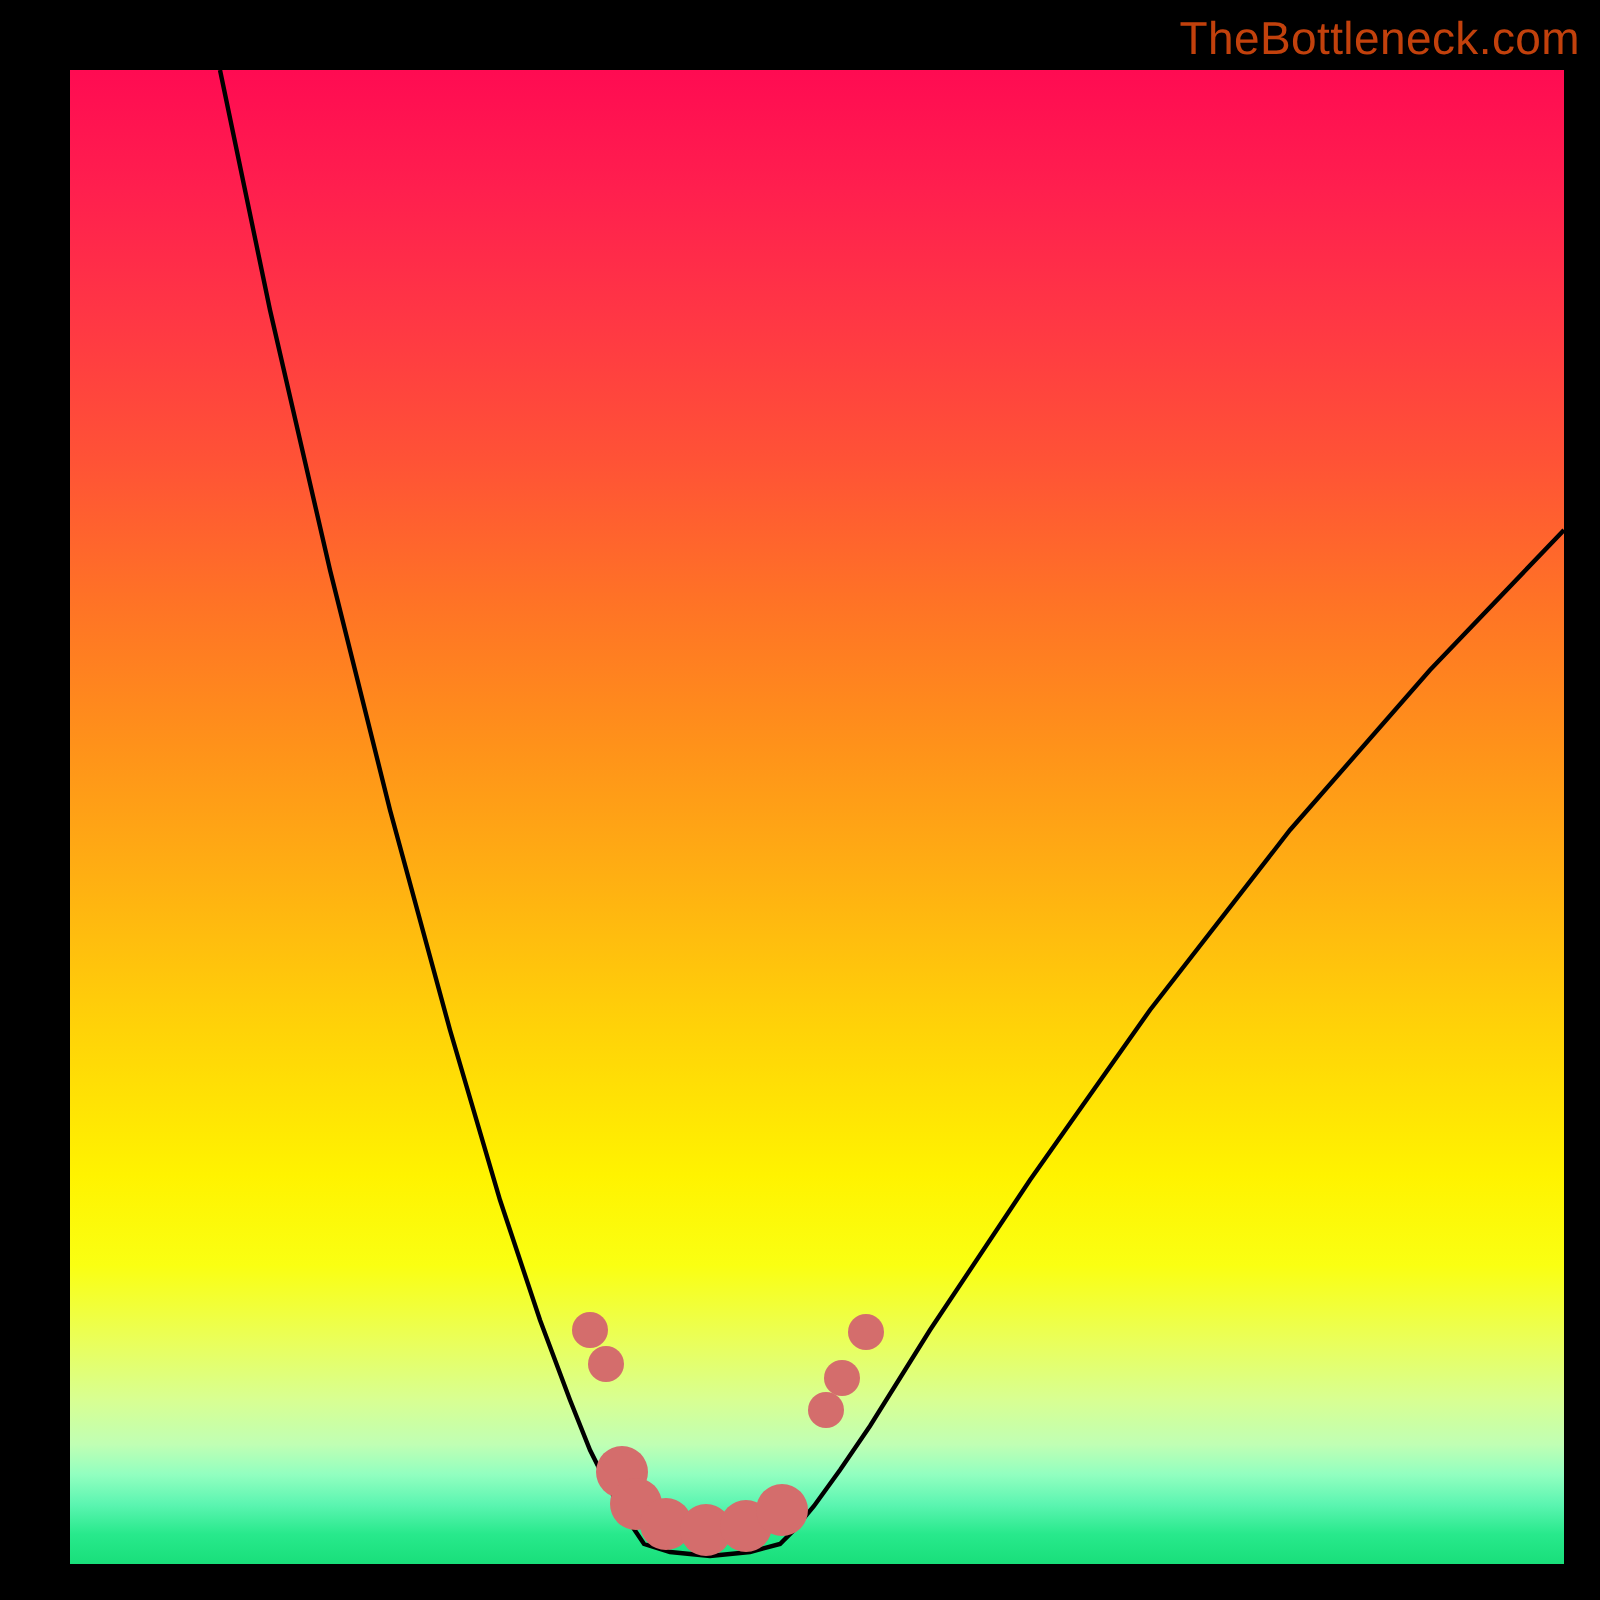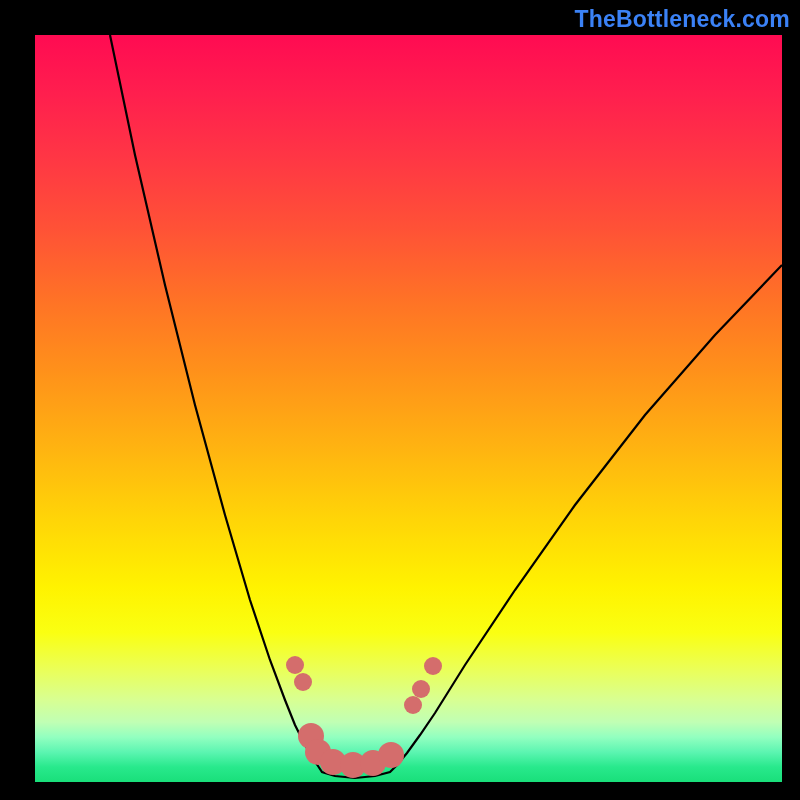--- a/index.html
+++ b/index.html
@@ -52,24 +52,24 @@
     left: 0;
     top: 0;
     width: 747px;
     height: 747px;
     pointer-events: none;
   }
   .watermark {
     position: absolute;
     top: 6px;
     right: 10px;
-    color: #3b82f6;
+    color: #c2410c;
     font-size: 23px;
     letter-spacing: 0.2px;
-    font-weight: 700;
+    font-weight: 400;
   }
 </style>
 </head>
 <body>
 
 <div class="frame">
   <div class="plot">
     <svg class="curve-layer" viewBox="0 0 747 747" preserveAspectRatio="none">
       <path fill="none" stroke="#000000" stroke-width="2.2" d="M75.0 0.0 L100.0 120.0 L130.0 250.0 L160.0 370.0 L190.0 480.0 L215.0 565.0 L235.0 625.0 L250.0 665.0 L260.0 690.0 L268.0 706.0 L274.0 717.0 L279.0 725.0 L283.0 731.0 L287.0 737.0 L287.0 737.0 L300.0 741.0 L320.0 743.0 L340.0 741.0 L355.0 737.0 L355.0 737.0 L362.0 730.0 L372.0 718.0 L385.0 700.0 L400.0 678.0 L430.0 630.0 L480.0 555.0 L540.0 470.0 L610.0 380.0 L680.0 300.0 L747.0 230.0" id="curve-path"></path>
       <g id="marker-group">

